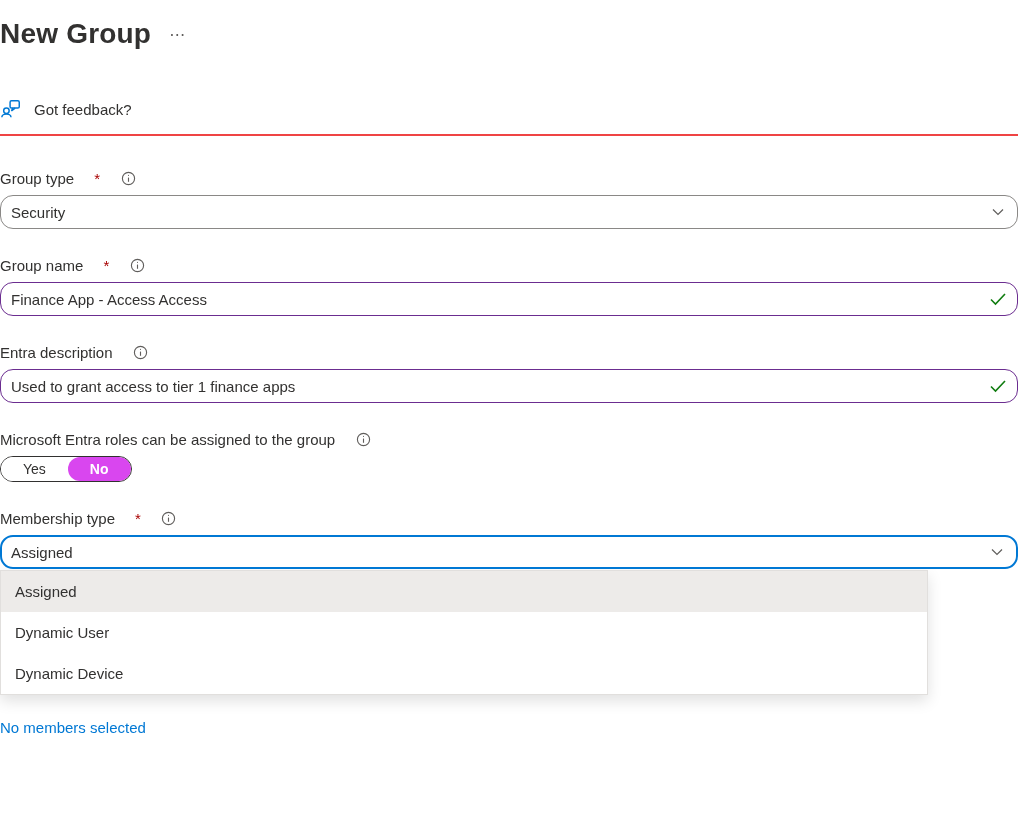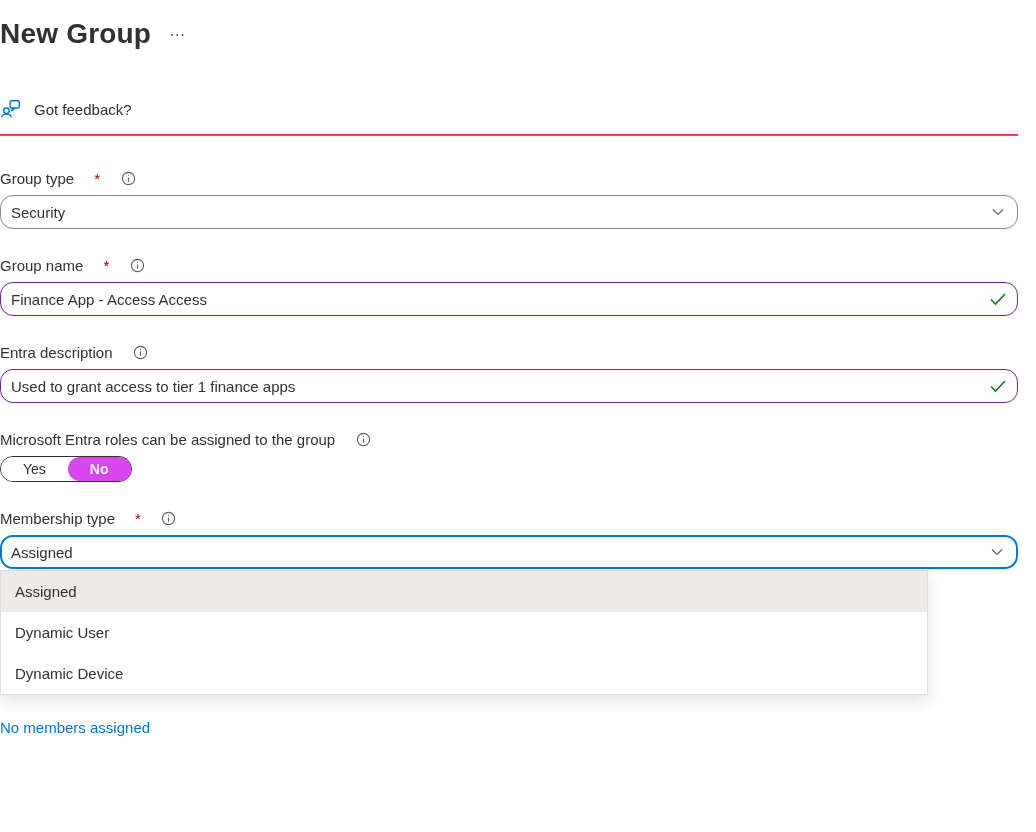--- a/index.html
+++ b/index.html
@@ -295,17 +295,17 @@
               <polyline points="2,4.5 7,9.5 12,4.5"></polyline>
             </svg>
         </span>
       </div>
       <div class="dropdown-list">
         <div class="dropdown-item selected">Assigned</div>
         <div class="dropdown-item">Dynamic User</div>
         <div class="dropdown-item">Dynamic Device</div>
       </div>
 
-      <span class="link">No members assigned</span>
+      <span class="link">No members selected</span>
     </div>
 
   </div>
 </div>
 
 </body></html>

